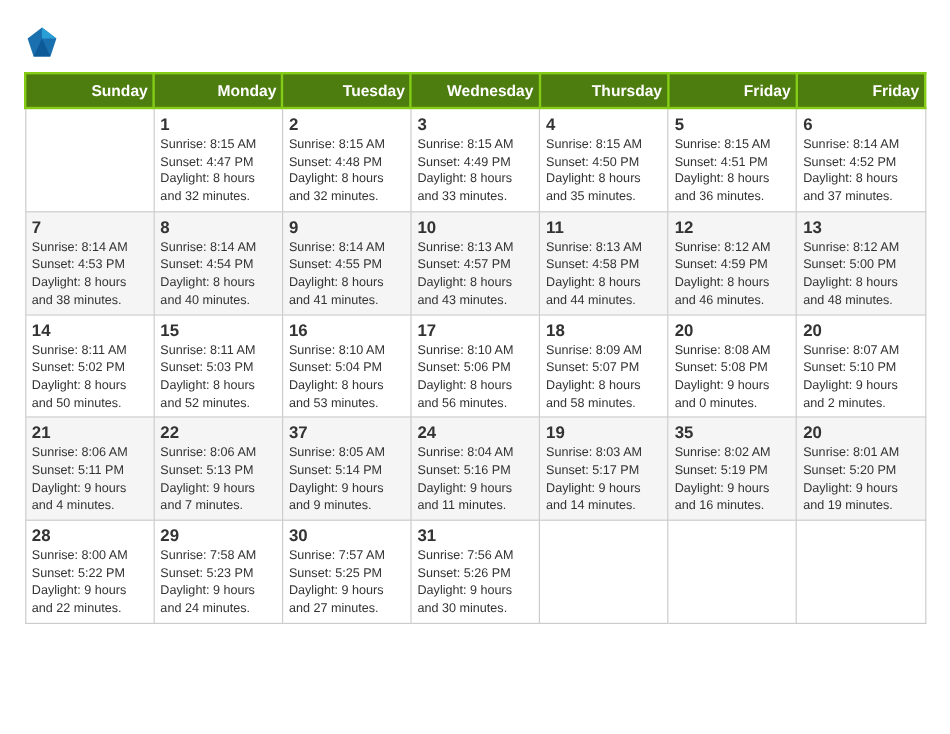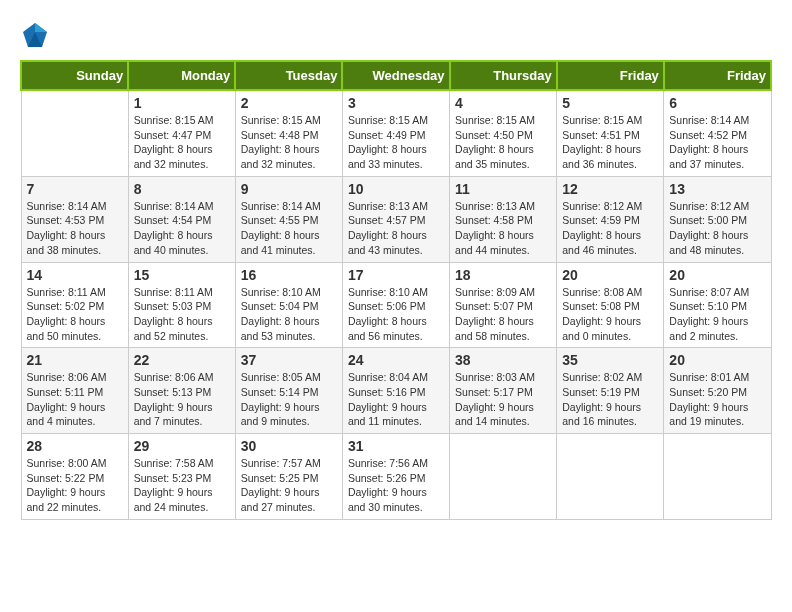--- a/index.html
+++ b/index.html
@@ -225,21 +225,21 @@
         </td>
         <td>
           <span class="day-number">37</span>
           <div class="day-info">Sunrise: 8:05 AM<br>Sunset: 5:14 PM<br>Daylight: 9 hours and 9 minutes.</div>
         </td>
         <td>
           <span class="day-number">24</span>
           <div class="day-info">Sunrise: 8:04 AM<br>Sunset: 5:16 PM<br>Daylight: 9 hours and 11 minutes.</div>
         </td>
         <td>
-          <span class="day-number">38</span>
+          <span class="day-number">19</span>
           <div class="day-info">Sunrise: 8:03 AM<br>Sunset: 5:17 PM<br>Daylight: 9 hours and 14 minutes.</div>
         </td>
         <td>
           <span class="day-number">35</span>
           <div class="day-info">Sunrise: 8:02 AM<br>Sunset: 5:19 PM<br>Daylight: 9 hours and 16 minutes.</div>
         </td>
         <td>
           <span class="day-number">20</span>
           <div class="day-info">Sunrise: 8:01 AM<br>Sunset: 5:20 PM<br>Daylight: 9 hours and 19 minutes.</div>
         </td>

